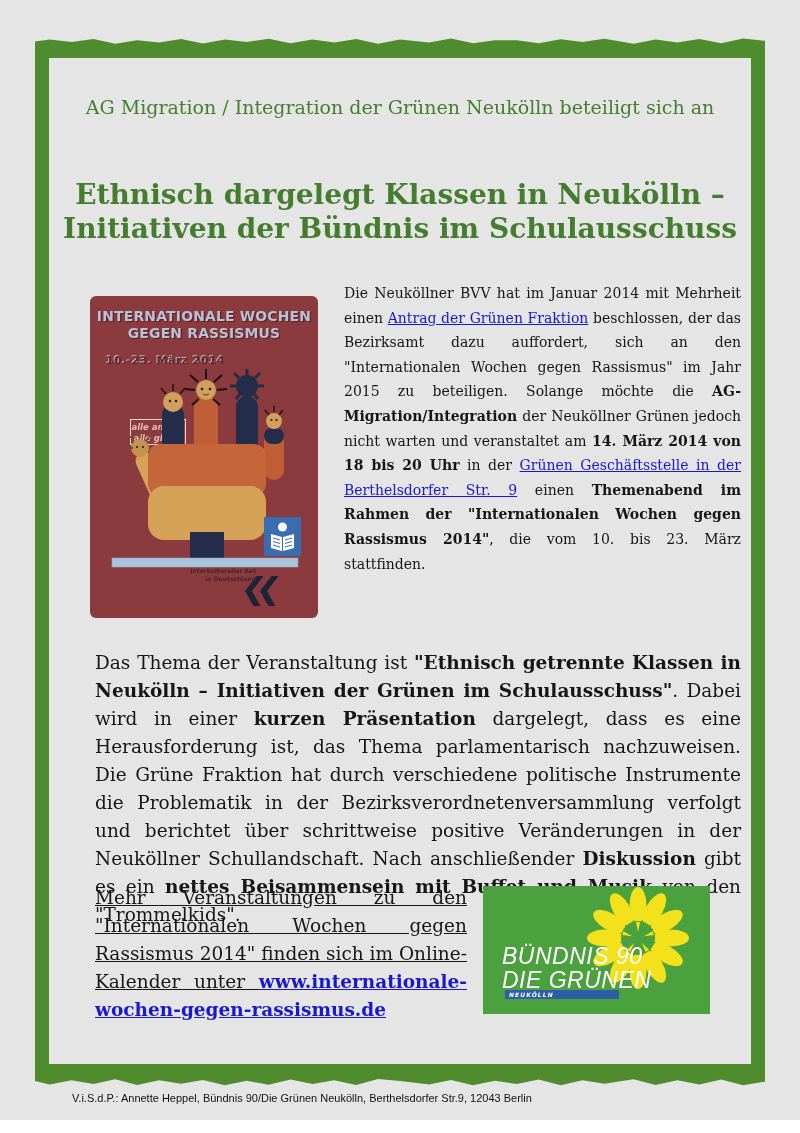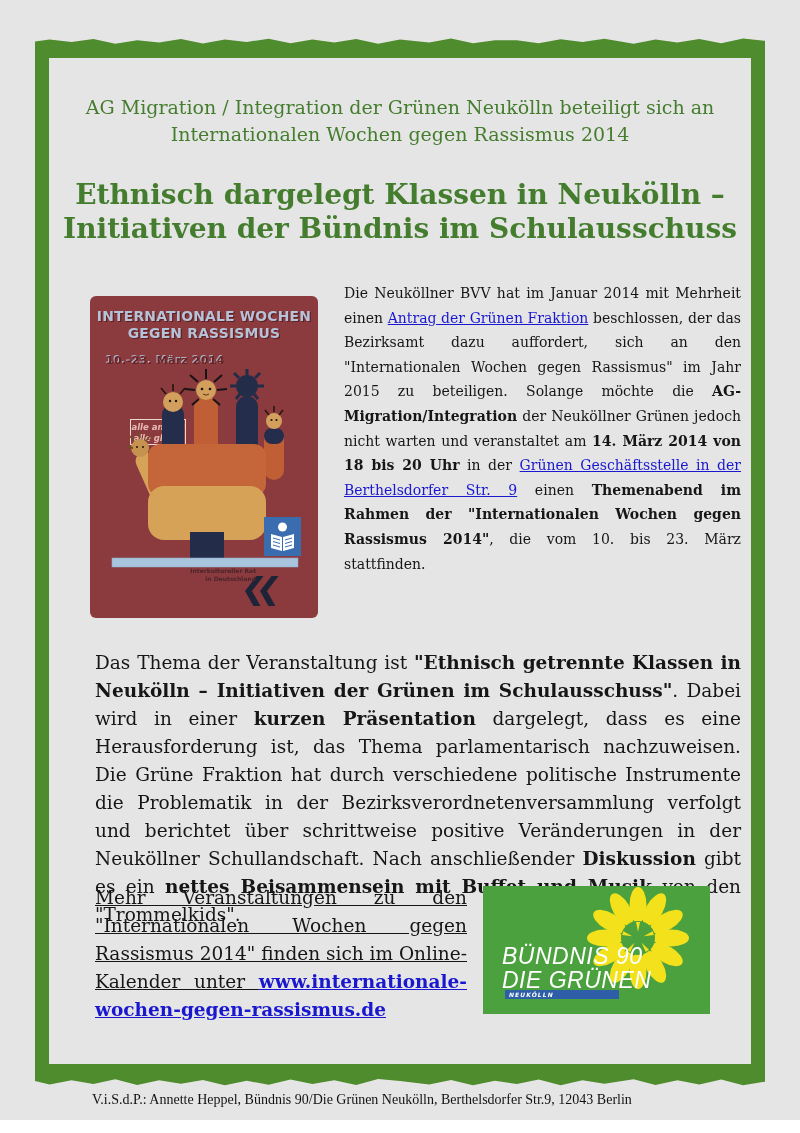--- a/index.html
+++ b/index.html
@@ -48,35 +48,34 @@
   .logo-line{position:absolute;left:19px;font-family:"Liberation Sans",sans-serif;
       font-style:italic;font-weight:normal;font-size:23px;color:#ffffff;letter-spacing:.5px;z-index:2;}
   .logo-line1{top:57px;}
   .logo-line2{top:81px;}
   .logo-region{position:absolute;left:22px;top:104px;width:114px;height:9px;background:#2e5ea7;z-index:2;}
   .logo-region span{display:block;font-family:"DejaVu Sans",sans-serif;font-weight:700;font-style:italic;
       font-size:6px;line-height:9px;color:#ffffff;letter-spacing:1.1px;padding-left:4px;}
   .logo-flower{position:absolute;left:0;top:0;z-index:1;}
 
   
-  .footer{position:absolute;left:92px;top:1092px;width:680px;
-      font-family:Liberation Serif, serif;font-size:14px;color:#121212;}
+  .footer{position:absolute;left:72px;top:1092px;width:680px;
+      font-family:Liberation Sans, sans-serif;font-size:11px;color:#121212;}
 </style>
 </head>
 <body>
 
 <div class="page">
 
   <div class="jag-top"></div>
   <div class="frame"></div>
   <div class="jag-bottom"></div>
 
   <div class="subtitle">
     <div>AG Migration / Integration der Grünen Neukölln beteiligt sich an</div>
-    <div>Internationalen Wochen gegen Rassismus 2014</div>
   </div>
 
   <div class="page-title">
     <div>Ethnisch dargelegt Klassen in Neukölln –</div>
     <div>Initiativen der Bündnis im Schulausschuss</div>
   </div>
 
   <div class="poster">
     <div class="poster-title">
       <div>INTERNATIONALE WOCHEN</div>

